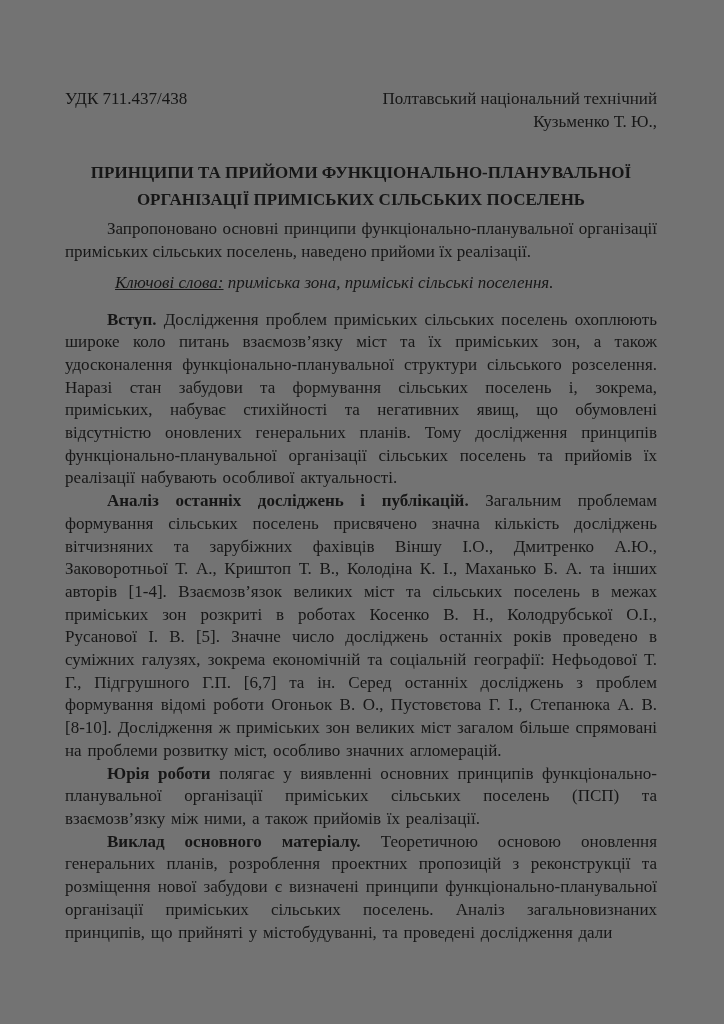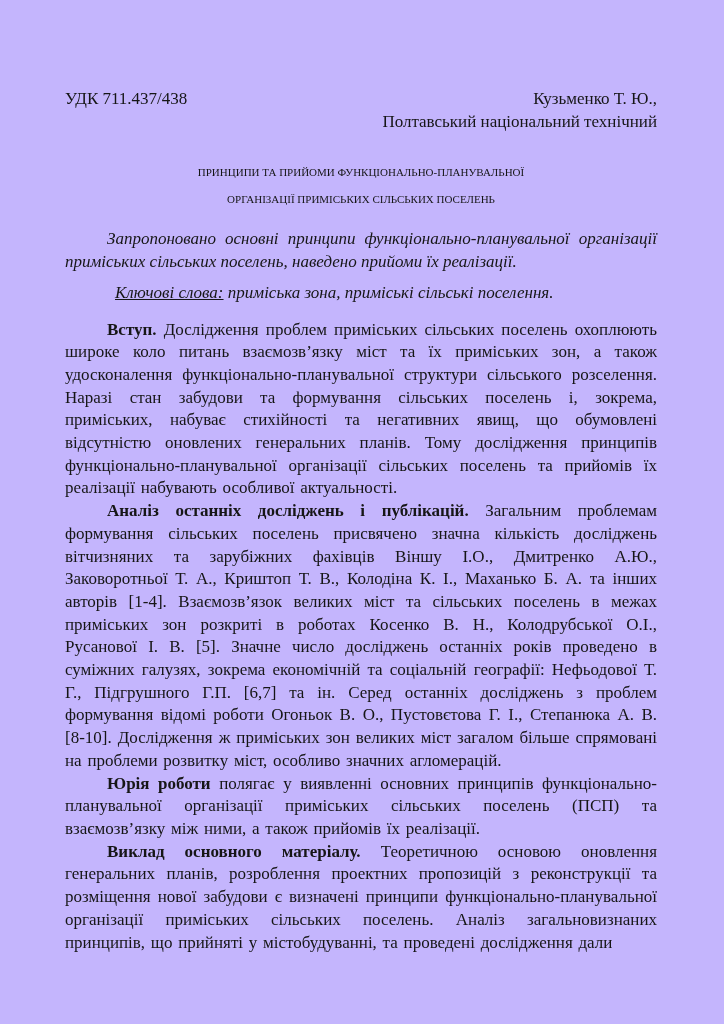--- a/index.html
+++ b/index.html
@@ -5,49 +5,48 @@
   html, body {
     margin: 0;
     padding: 0;
     background: #ffffff;
   }
   .page {
     position: relative;
     width: 724px;
     height: 1024px;
     box-sizing: border-box;
-    background: #c4b5fd;
+    background: #737373;
     color: #161616;
     font-family: "Liberation Serif", "DejaVu Serif", serif;
     font-size: 17px;
     line-height: 22.7px;
     padding: 88px 67px 0 65px;
     overflow: hidden;
   }
   .header-row {
     display: flex;
     justify-content: space-between;
     align-items: flex-start;
   }
   .udc {
     white-space: nowrap;
   }
   .author-block {
     text-align: right;
   }
   .paper-title {
     margin: 26px 0 0 0;
-    font-size: 11px;
-    font-weight: normal;
+    font-size: 17px;
+    font-weight: bold;
     text-align: center;
     line-height: 27px;
   }
   .abstract {
-    margin: 15px 0 0 0;
-    font-style: italic;
+    margin: 5px 0 0 0;
     text-align: justify;
     text-indent: 42px;
   }
   .keywords {
     margin: 8px;
     font-style: italic;
     text-align: justify;
     text-indent: 42px;
   }
   .kw-label {
@@ -67,22 +66,22 @@
   }
 </style>
 </head>
 <body>
 
 <div class="page">
 
   <div class="header-row">
     <span class="udc">УДК 711.437/438</span>
     <div class="author-block">
+      <div>Полтавський національний технічний</div>
       <div>Кузьменко Т. Ю.,</div>
-      <div>Полтавський національний технічний</div>
     </div>
   </div>
 
   <h1 class="paper-title">
     <div>ПРИНЦИПИ ТА ПРИЙОМИ ФУНКЦІОНАЛЬНО-ПЛАНУВАЛЬНОЇ</div>
     <div>ОРГАНІЗАЦІЇ ПРИМІСЬКИХ СІЛЬСЬКИХ ПОСЕЛЕНЬ</div>
   </h1>
 
   <p class="abstract">Запропоновано  основні принципи функціонально-планувальної організації приміських сільських поселень, наведено  прийоми їх реалізації.</p>
 

